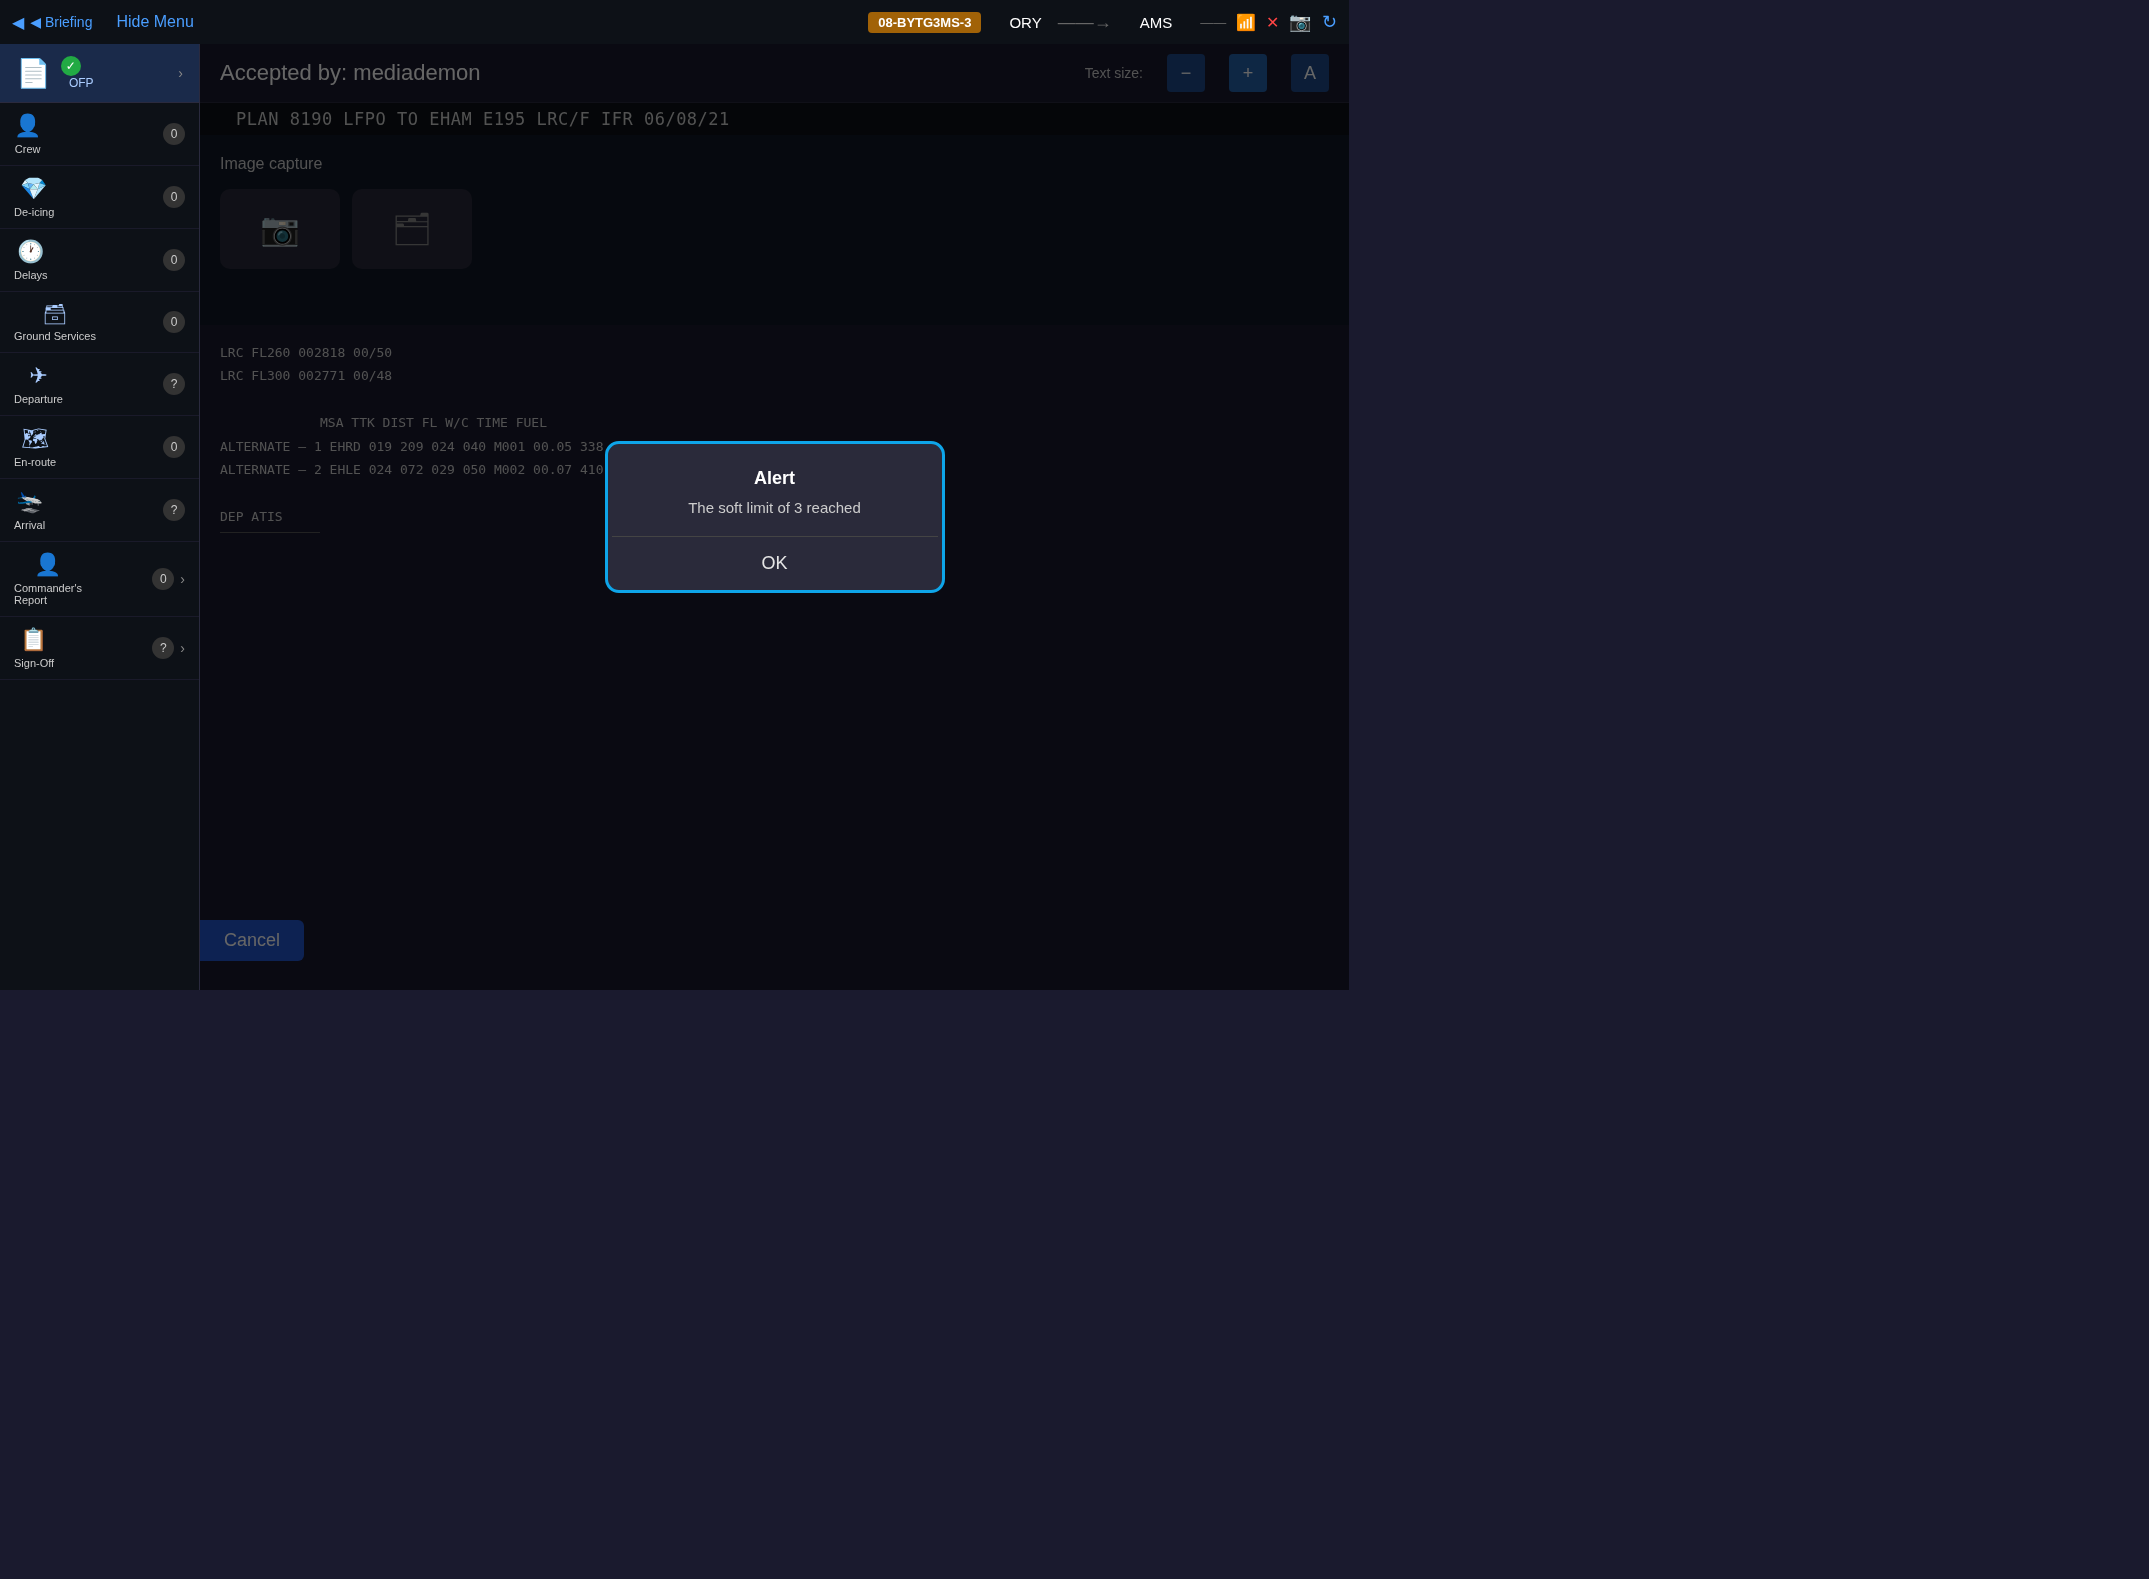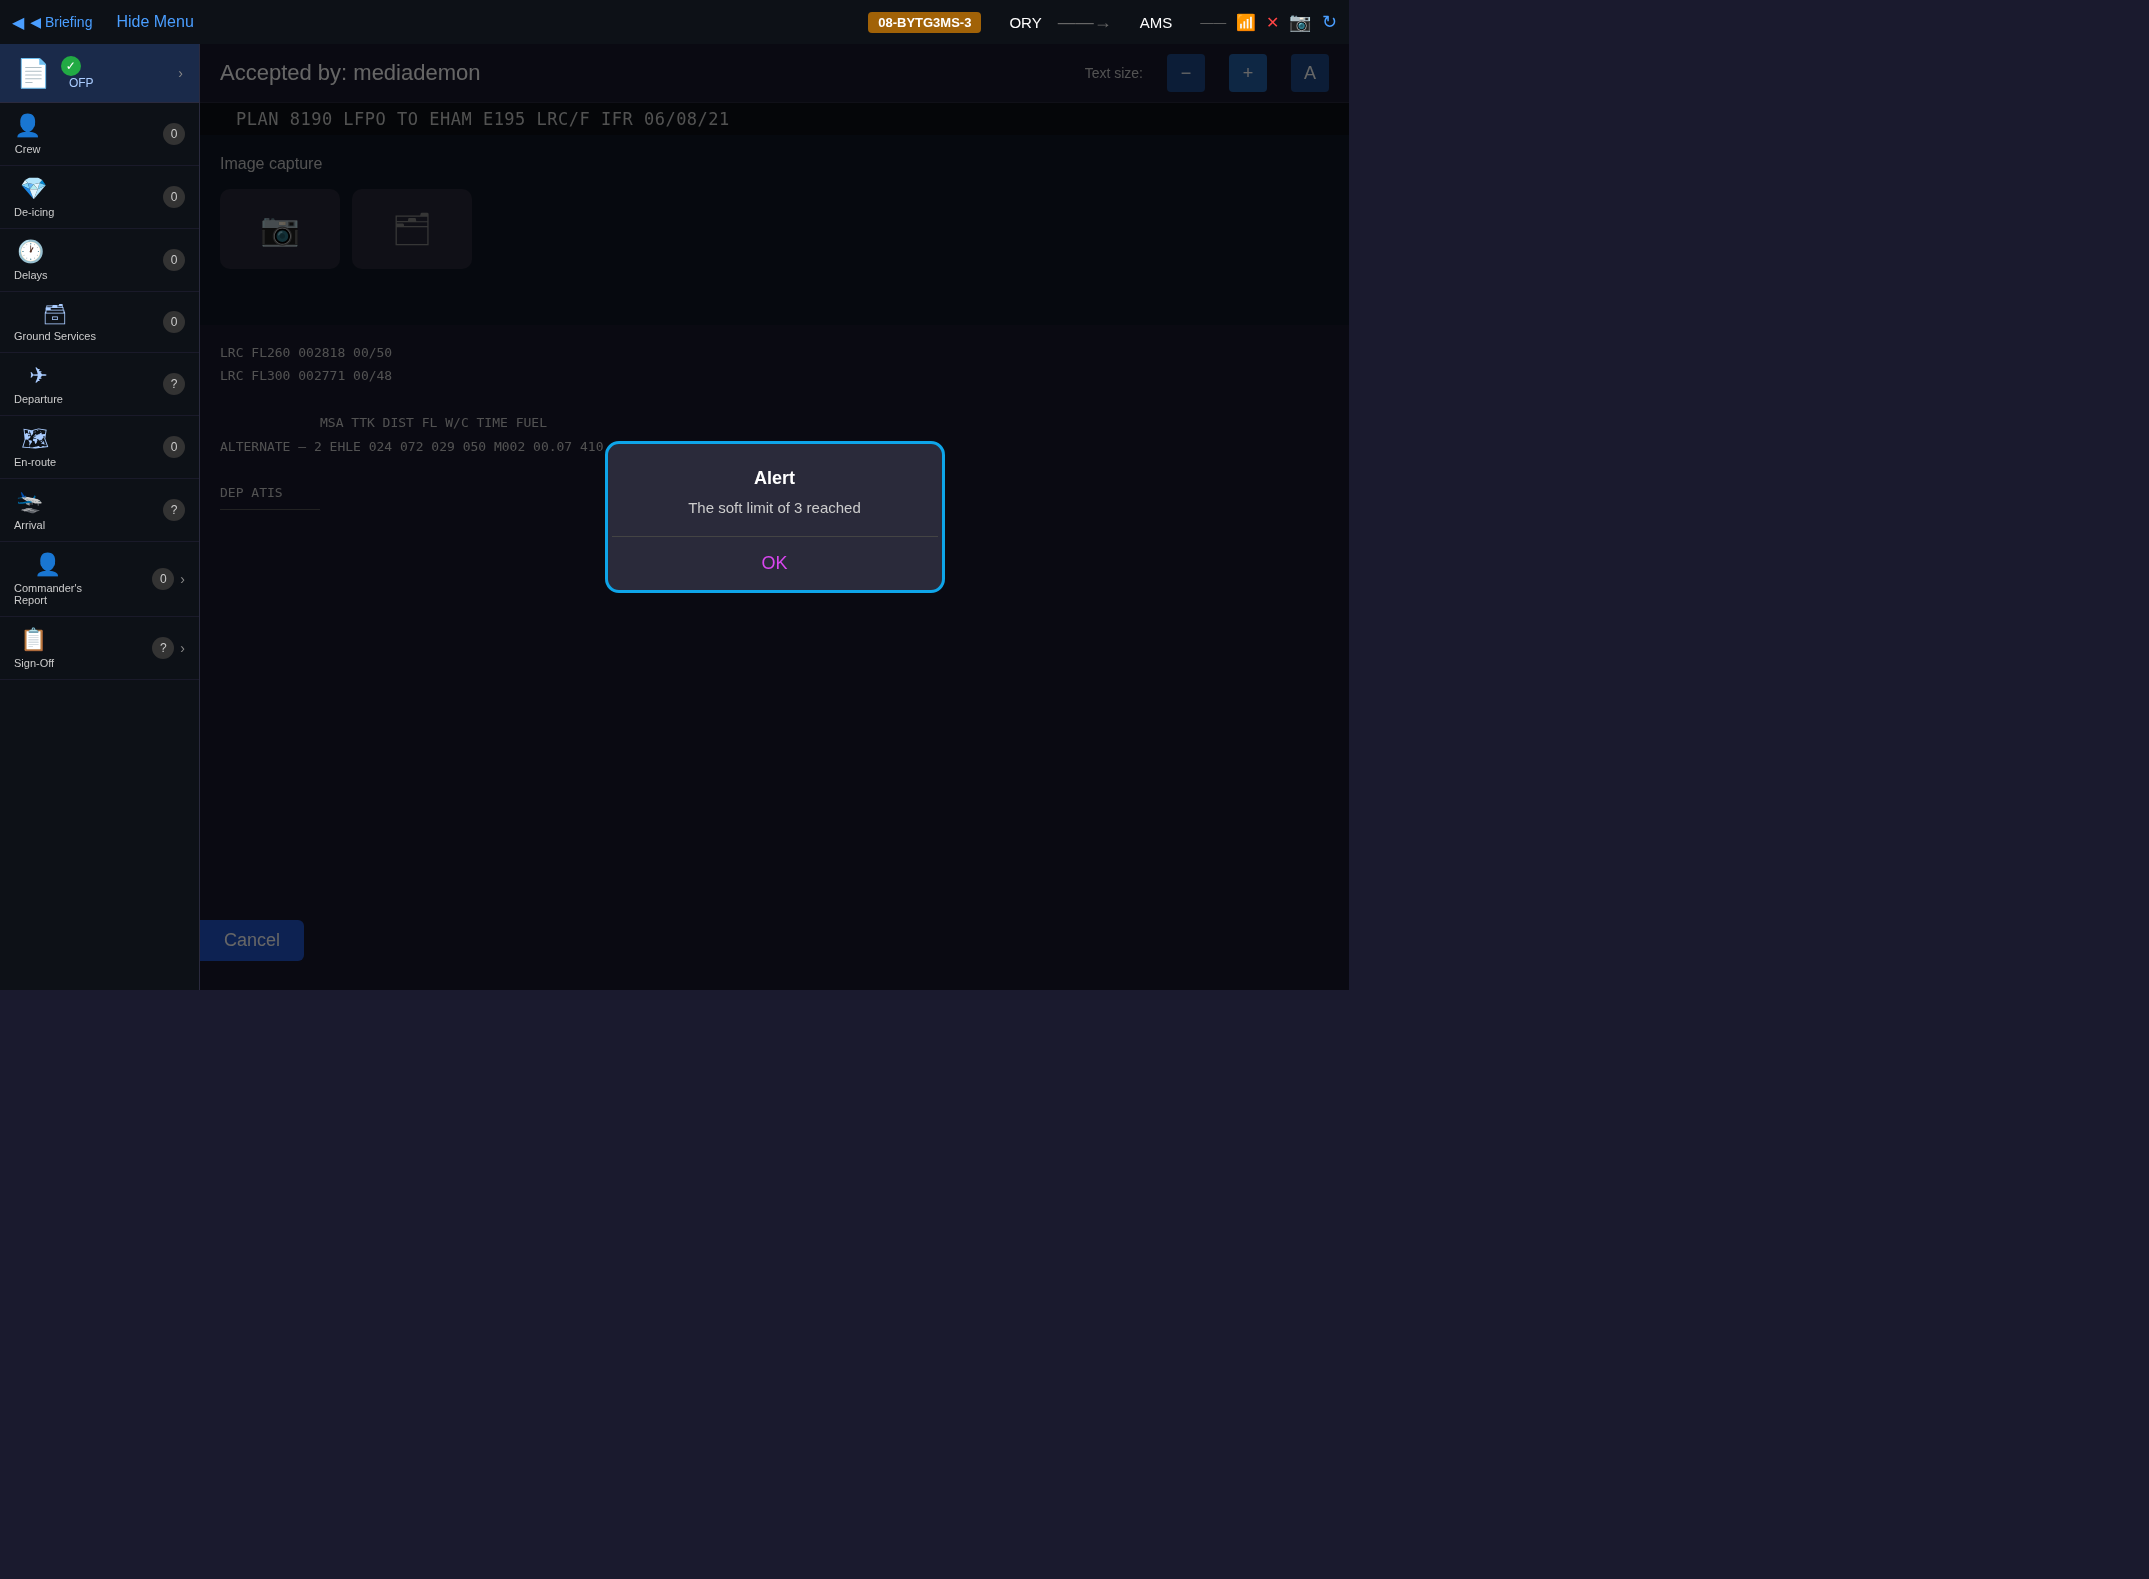--- a/index.html
+++ b/index.html
@@ -306,21 +306,21 @@
     .alert-divider {
       height: 1px;
       background: #444;
       margin: 0 4px;
     }
     .alert-ok-btn {
       display: block;
       width: 100%;
       background: transparent;
       border: none;
-      color: #d946ef;
+      color: #e5e5e5;
       font-size: 18px;
       padding: 16px;
       cursor: pointer;
       font-weight: 500;
     }
   </style>
 </head>
 <body>
 
 <div class="top-nav">
@@ -468,20 +468,21 @@
       </div>
     </div>
 
     <button class="cancel-btn">Cancel</button>
 
     <div class="flight-data">
       <div>    LRC  FL260  002818  00/50</div>
       <div>    LRC  FL300  002771  00/48</div>
       <br>
       <div style="margin-left:100px;">MSA   TTK   DIST   FL    W/C   TIME  FUEL</div>
+      <div>ALTERNATE – 1  EHRD   019  209    024   040   M001  00.05  338</div>
       <div>ALTERNATE – 2  EHLE   024  072    029   050   M002  00.07  410</div>
       <br>
       <div>DEP ATIS</div>
       <div style="border-bottom:1px solid #555; width:100px; margin-top:4px;"></div>
     </div>
   </div>
 
   <div class="overlay">
     <div class="alert-dialog">
       <div class="alert-body">

